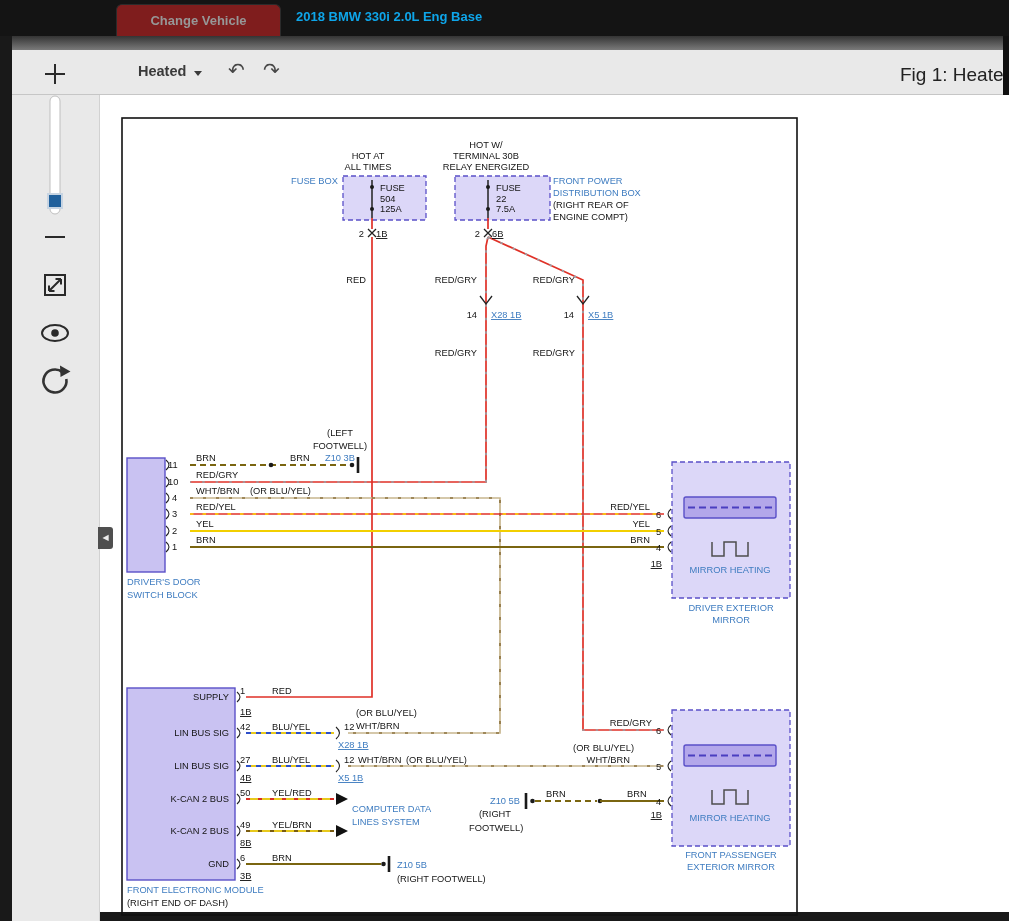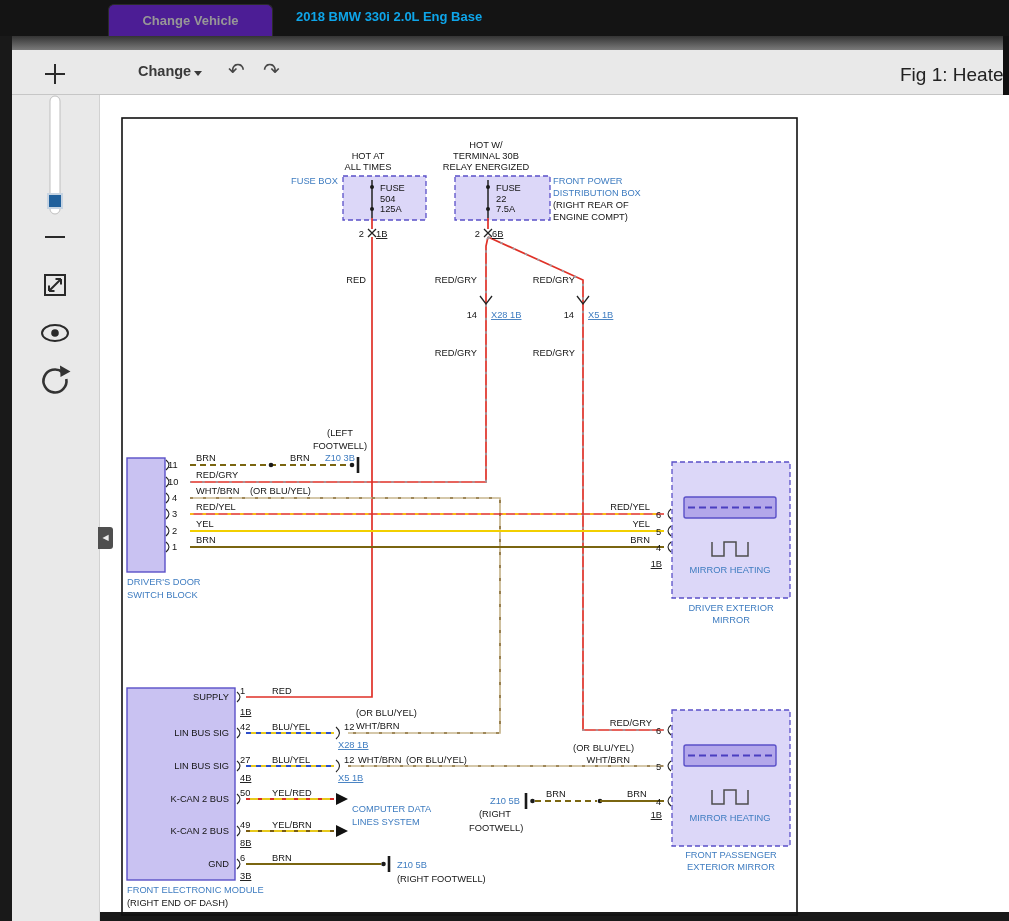--- a/index.html
+++ b/index.html
@@ -1,21 +1,21 @@
 <!DOCTYPE html>
 <html><head>
 <meta charset="utf-8">
 <style>
   html,body{margin:0;padding:0;width:1009px;height:921px;overflow:hidden;
     font-family:"Liberation Sans",sans-serif;background:#fff;position:relative;}
   .abs{position:absolute;}
   
   .topbar{left:0;top:0;width:1009px;height:36px;background:#141414;}
   .logo{left:20px;top:8px;color:#8a8a8a;font-size:16px;font-weight:bold;letter-spacing:.3px;margin-top:40px;}
-  .cv-tab{left:108px;top:4px;width:163px;height:31px;background:#4c1d95;border:1px solid #2b2b2b;border-bottom:none;
+  .cv-tab{left:116px;top:4px;width:163px;height:31px;background:#7f1d1d;border:1px solid #2b2b2b;border-bottom:none;
     border-radius:6px 6px 0 0;color:#979797;font-size:13px;font-weight:bold;text-align:center;line-height:31px;cursor:pointer;}
   .veh-title{left:296px;top:9px;color:#0ea5e9;font-size:13px;font-weight:bold;}
   .subbar{left:0;top:36px;width:1009px;height:14px;background:linear-gradient(#343434,#7a7a7a);}
   .toolbar{left:12px;top:50px;width:997px;height:45px;background:#e9e9e9;border-bottom:1px solid #c6c6c6;box-sizing:border-box;}
   .leftstrip{left:0;top:36px;width:12px;height:885px;background:#191919;}
   .sidebar{left:12px;top:95px;width:88px;height:826px;background:#e9e9e9;border-right:1px solid #d2d2d2;box-sizing:border-box;}
   .canvas{left:100px;top:95px;width:909px;height:826px;background:#ffffff;}
   .rightstrip{right:0;top:36px;width:6px;height:59px;background:#101010;}
   .bottombar{left:100px;top:912px;width:909px;height:9px;background:#191919;}
   .history{left:138px;top:63px;font-size:14.5px;font-weight:bold;color:#3a3a3a;cursor:pointer;}
@@ -62,21 +62,21 @@
 <div class="abs topbar">
   <div class="abs logo">ProDemand</div>
   <div class="abs cv-tab">Change Vehicle</div>
   <div class="abs veh-title">2018 BMW 330i 2.0L Eng Base</div>
 </div>
 <div class="abs subbar"></div>
 <div class="abs leftstrip"></div>
 <div class="abs toolbar"></div>
 <div class="abs sidebar"></div>
 <div class="abs canvas"></div>
-<div class="abs history">Change</div>
+<div class="abs history">Heated</div>
 <div class="abs caret"></div>
 <div class="abs undo">↶</div>
 <div class="abs redo">↷</div>
 <div class="abs figtitle">Fig 1: Heated Mi</div>
 <div class="abs rightstrip"></div>
 <div class="abs bottombar"></div>
 <div class="abs collapse"><span>◀</span></div>
 
 <svg class="abs" style="left:12px;top:50px" width="88" height="400" viewBox="12 50 88 400">
   <g>

